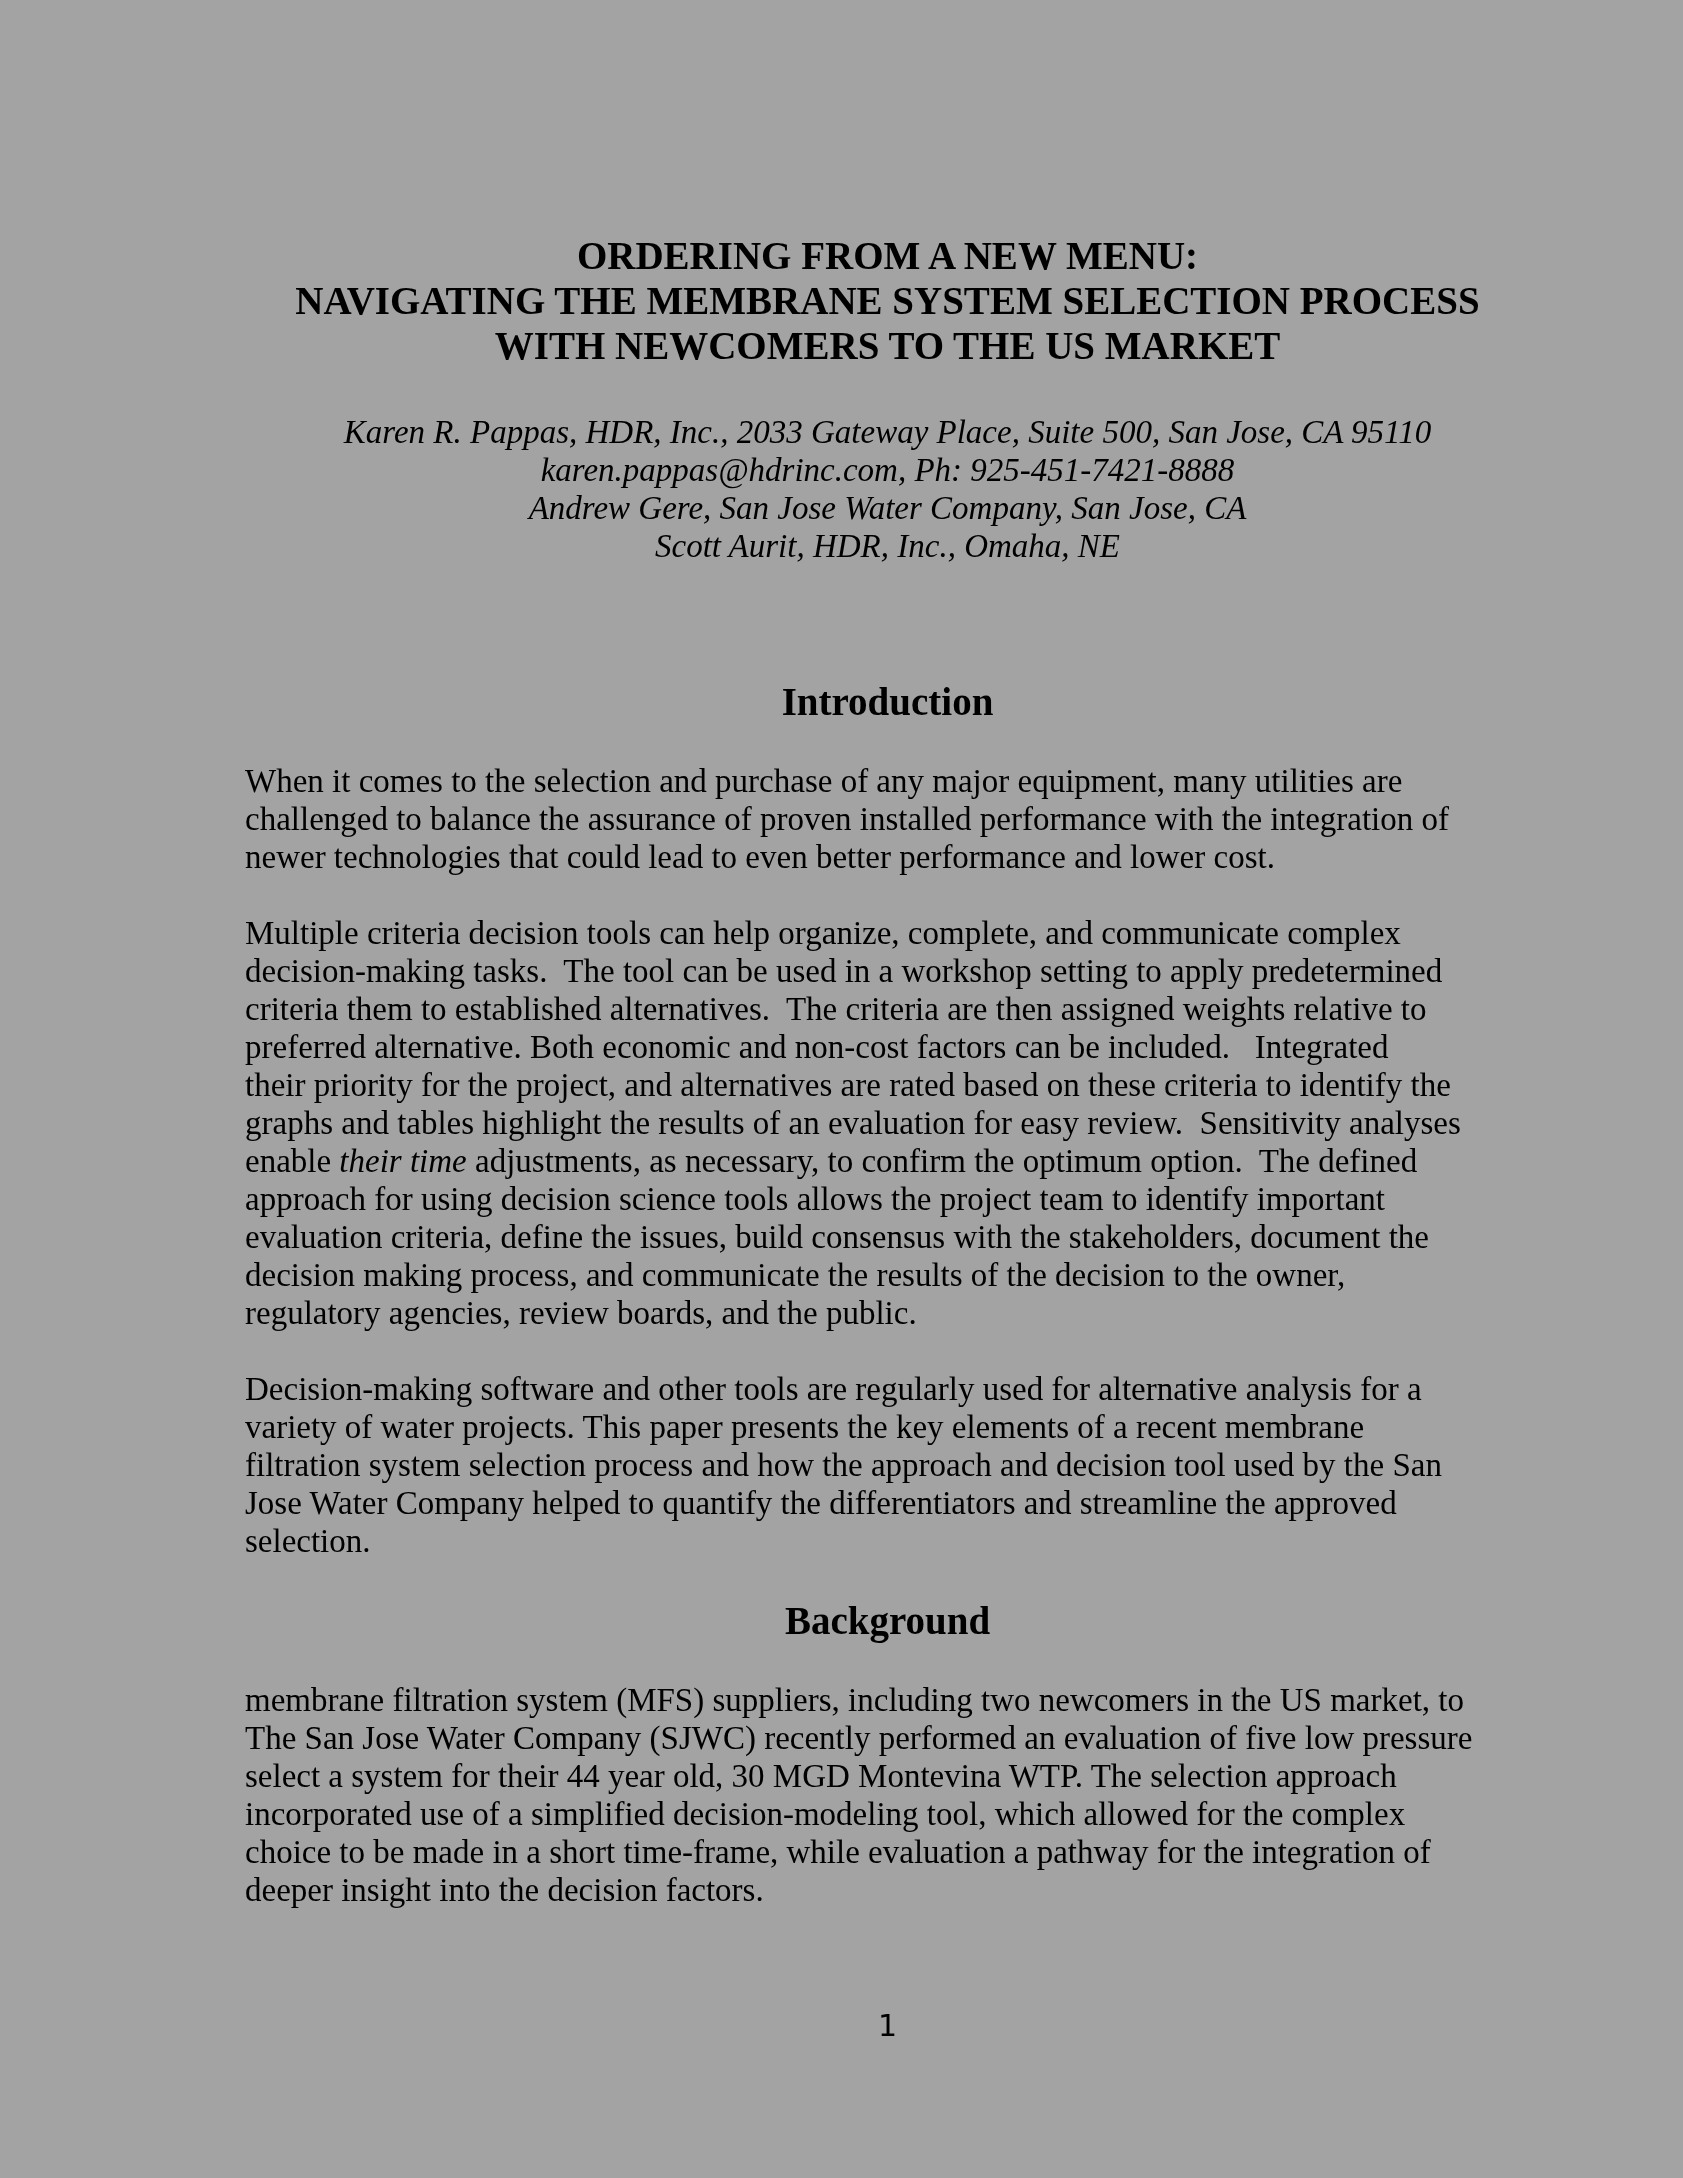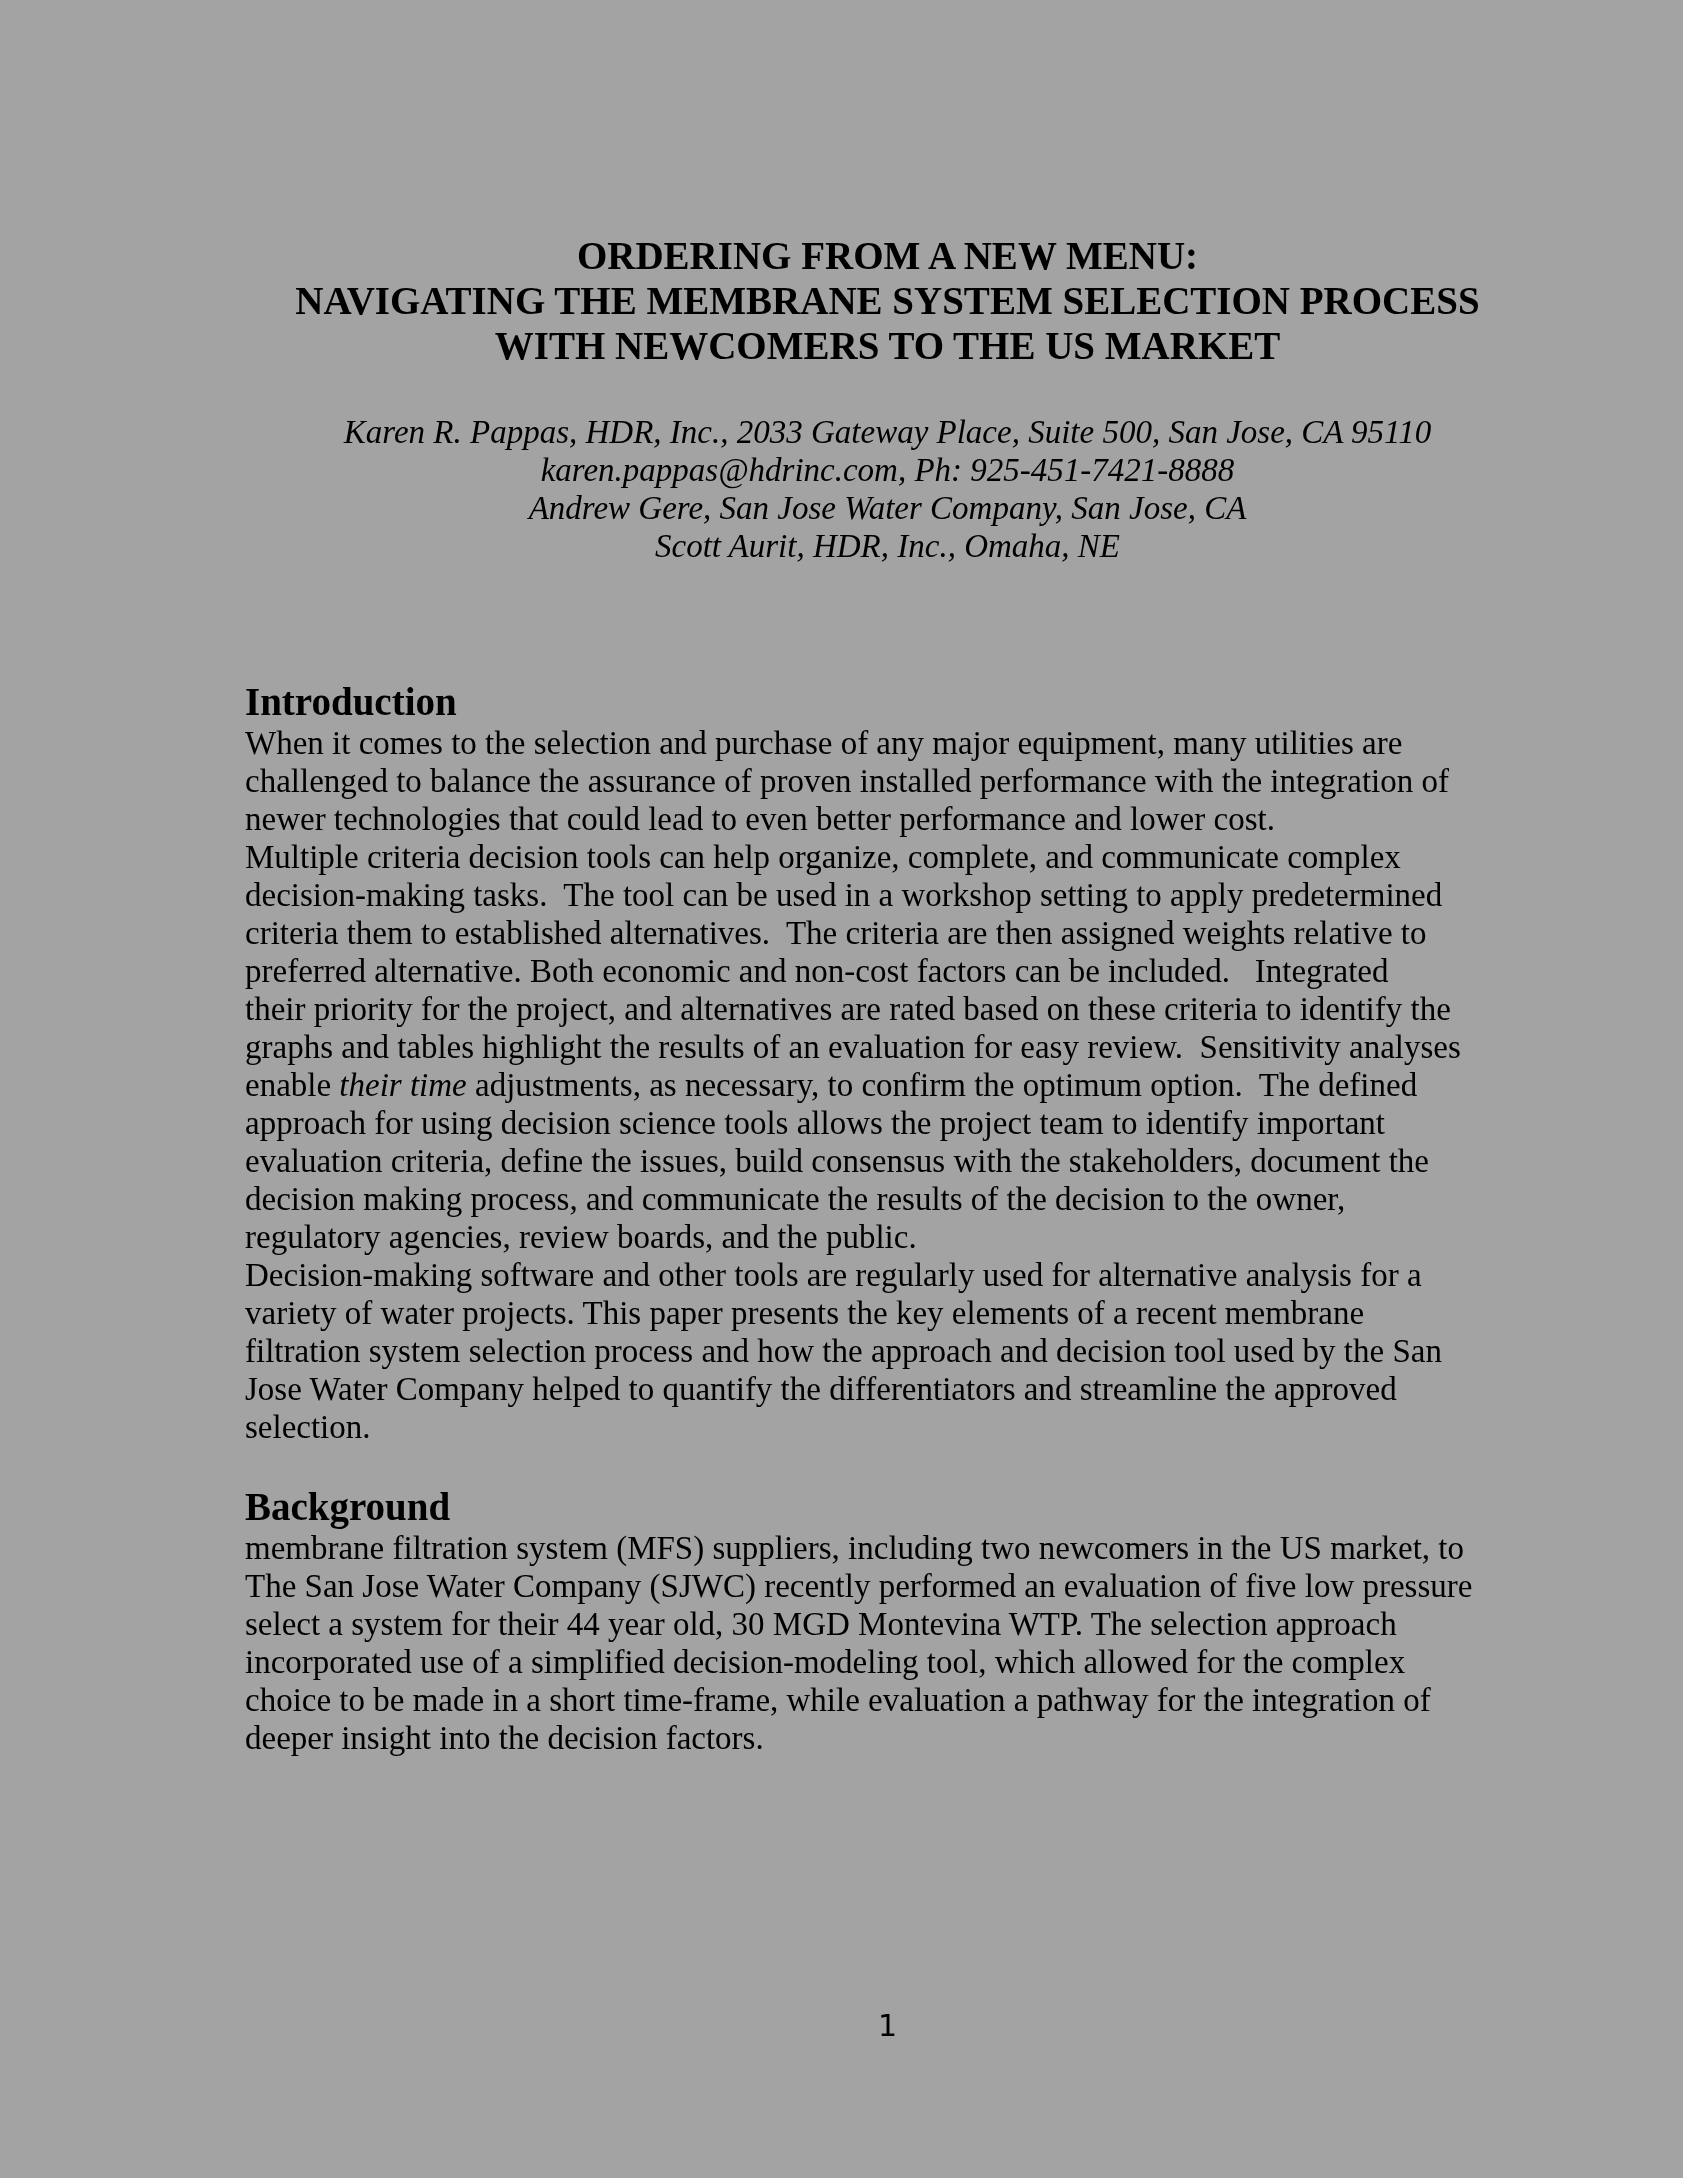--- a/index.html
+++ b/index.html
@@ -33,24 +33,26 @@
     font-size: 33px;
     line-height: 38px;
     font-style: italic;
     text-align: center;
   }
   .heading {
     margin: 0;
     font-size: 39px;
     line-height: 45px;
     font-weight: bold;
+    text-align: center;
   }
   .h-intro { margin-top: 114px; }
   .h-bg   { margin-top: 38px; }
   .para {
+    margin-top: 38px;
     font-size: 33px;
     line-height: 38px;
   }
   .page-number {
     position: absolute;
     top: 2008px;
     left: 245px;
     width: 1285px;
     text-align: center;
     font-size: 30px;

